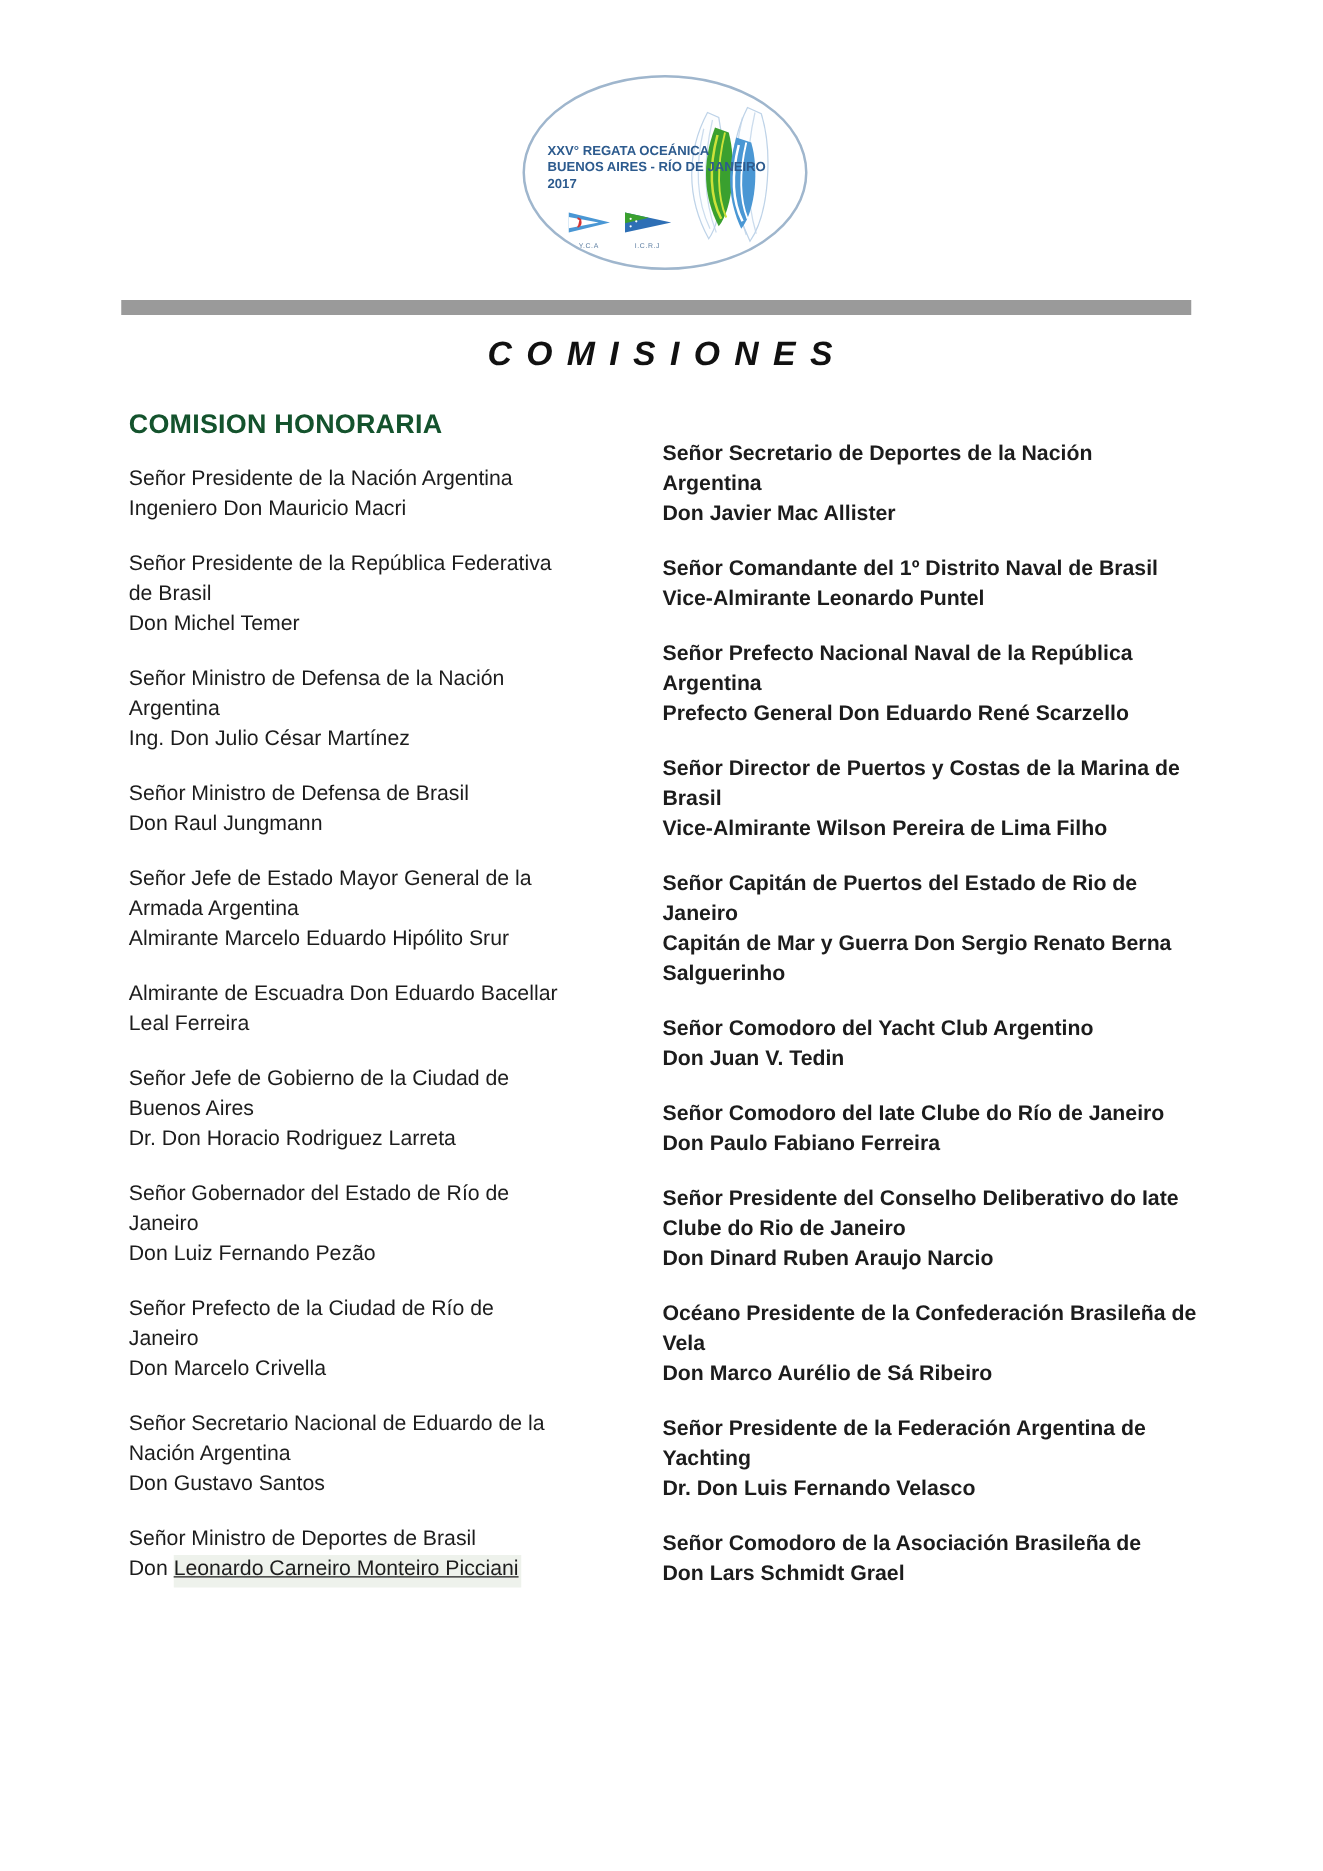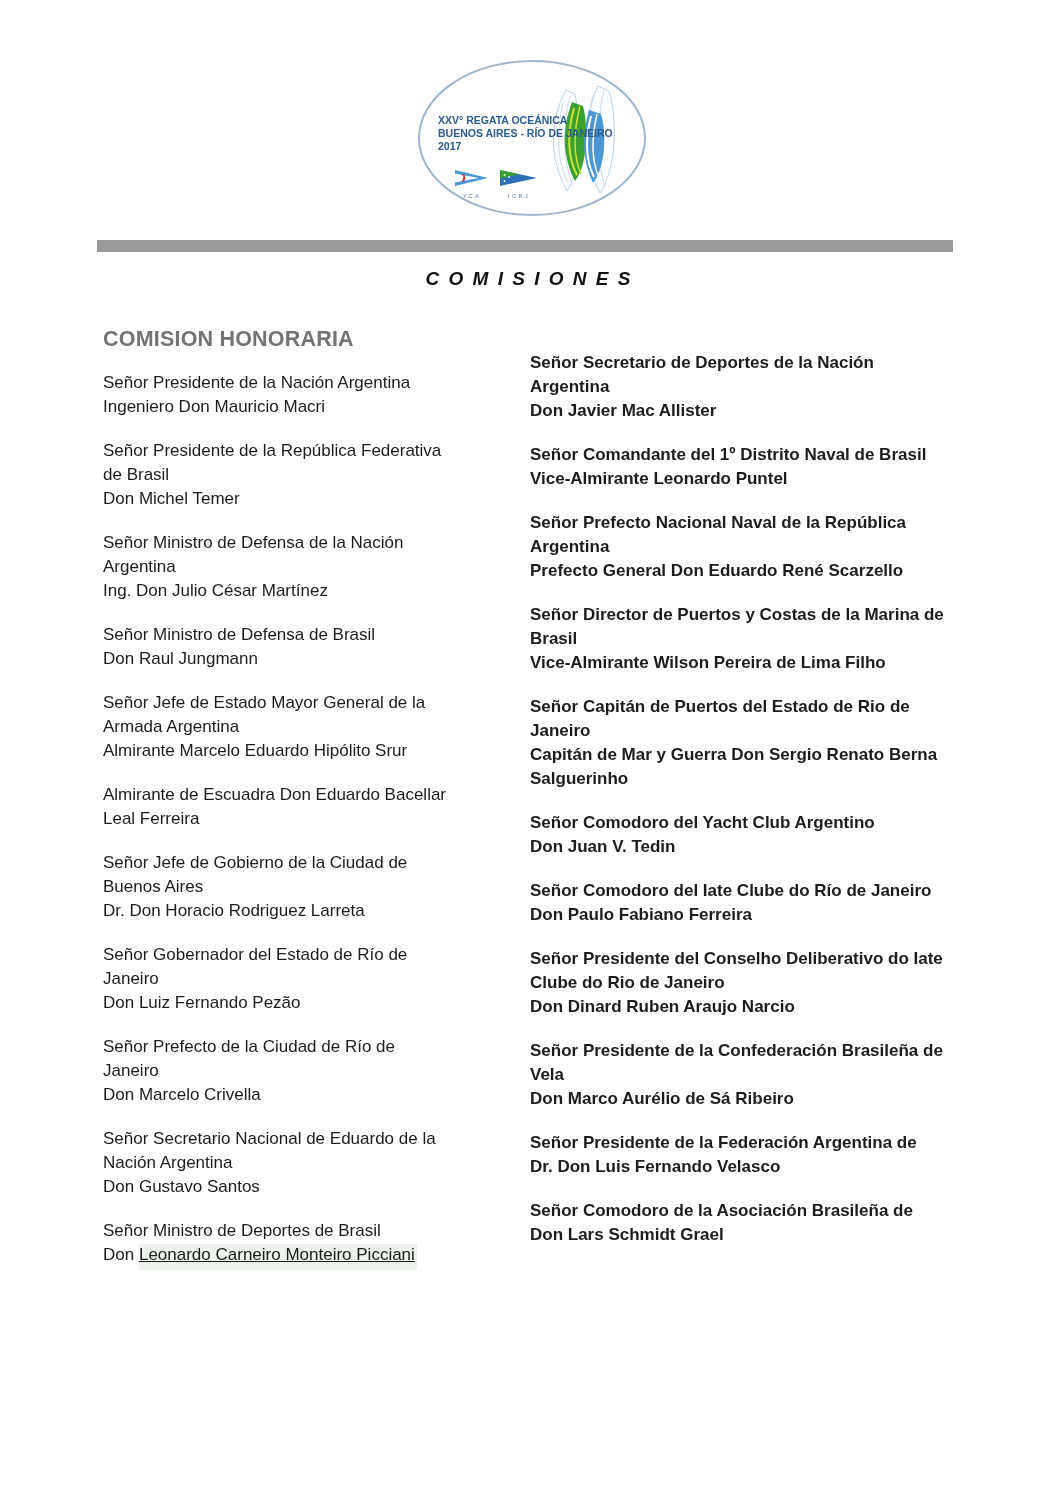--- a/index.html
+++ b/index.html
@@ -44,35 +44,35 @@
     background: var(--divider, #9a9a9a);
   }
 
   
   .page-title {
     position: absolute;
     left: 0;
     top: 268px;
     width: 1058px;
     text-align: center;
-    font-size: 19px;
+    font-size: 27px;
     font-weight: bold;
     font-style: italic;
     letter-spacing: 2px;
     color: #111111;
   }
 
   
   .section-heading {
     position: absolute;
     left: 103px;
     top: 327px;
     font-size: 21.5px;
     font-weight: bold;
-    color: #737373;
+    color: #14532d;
     letter-spacing: 0.2px;
   }
 
   
   .column {
     position: absolute;
     width: 440px;
   }
   .column.left  { left: 103px; top: 371px; }
   .column.right { left: 530px; top: 351px; font-weight: bold; }
@@ -234,26 +234,27 @@
       <div class="entry">
         <div class="entry-line">Señor Comodoro del Iate Clube do Río de Janeiro</div>
         <div class="entry-line">Don Paulo Fabiano Ferreira</div>
       </div>
       <div class="entry">
         <div class="entry-line">Señor Presidente del Conselho Deliberativo do Iate</div>
         <div class="entry-line">Clube do Rio de Janeiro</div>
         <div class="entry-line">Don Dinard Ruben Araujo Narcio</div>
       </div>
       <div class="entry">
-        <div class="entry-line">Señor Presidente de la Confederación Brasileña de</div>
+        <div class="entry-line">Océano Presidente de la Confederación Brasileña de</div>
         <div class="entry-line">Vela</div>
         <div class="entry-line">Don Marco Aurélio de Sá Ribeiro</div>
       </div>
       <div class="entry">
         <div class="entry-line">Señor Presidente de la Federación Argentina de</div>
+        <div class="entry-line">Yachting</div>
         <div class="entry-line">Dr. Don Luis Fernando Velasco</div>
       </div>
       <div class="entry">
         <div class="entry-line">Señor Comodoro de la Asociación Brasileña de</div>
         <div class="entry-line">Don Lars Schmidt Grael</div>
       </div>
     </div>
 
 </div>
 

